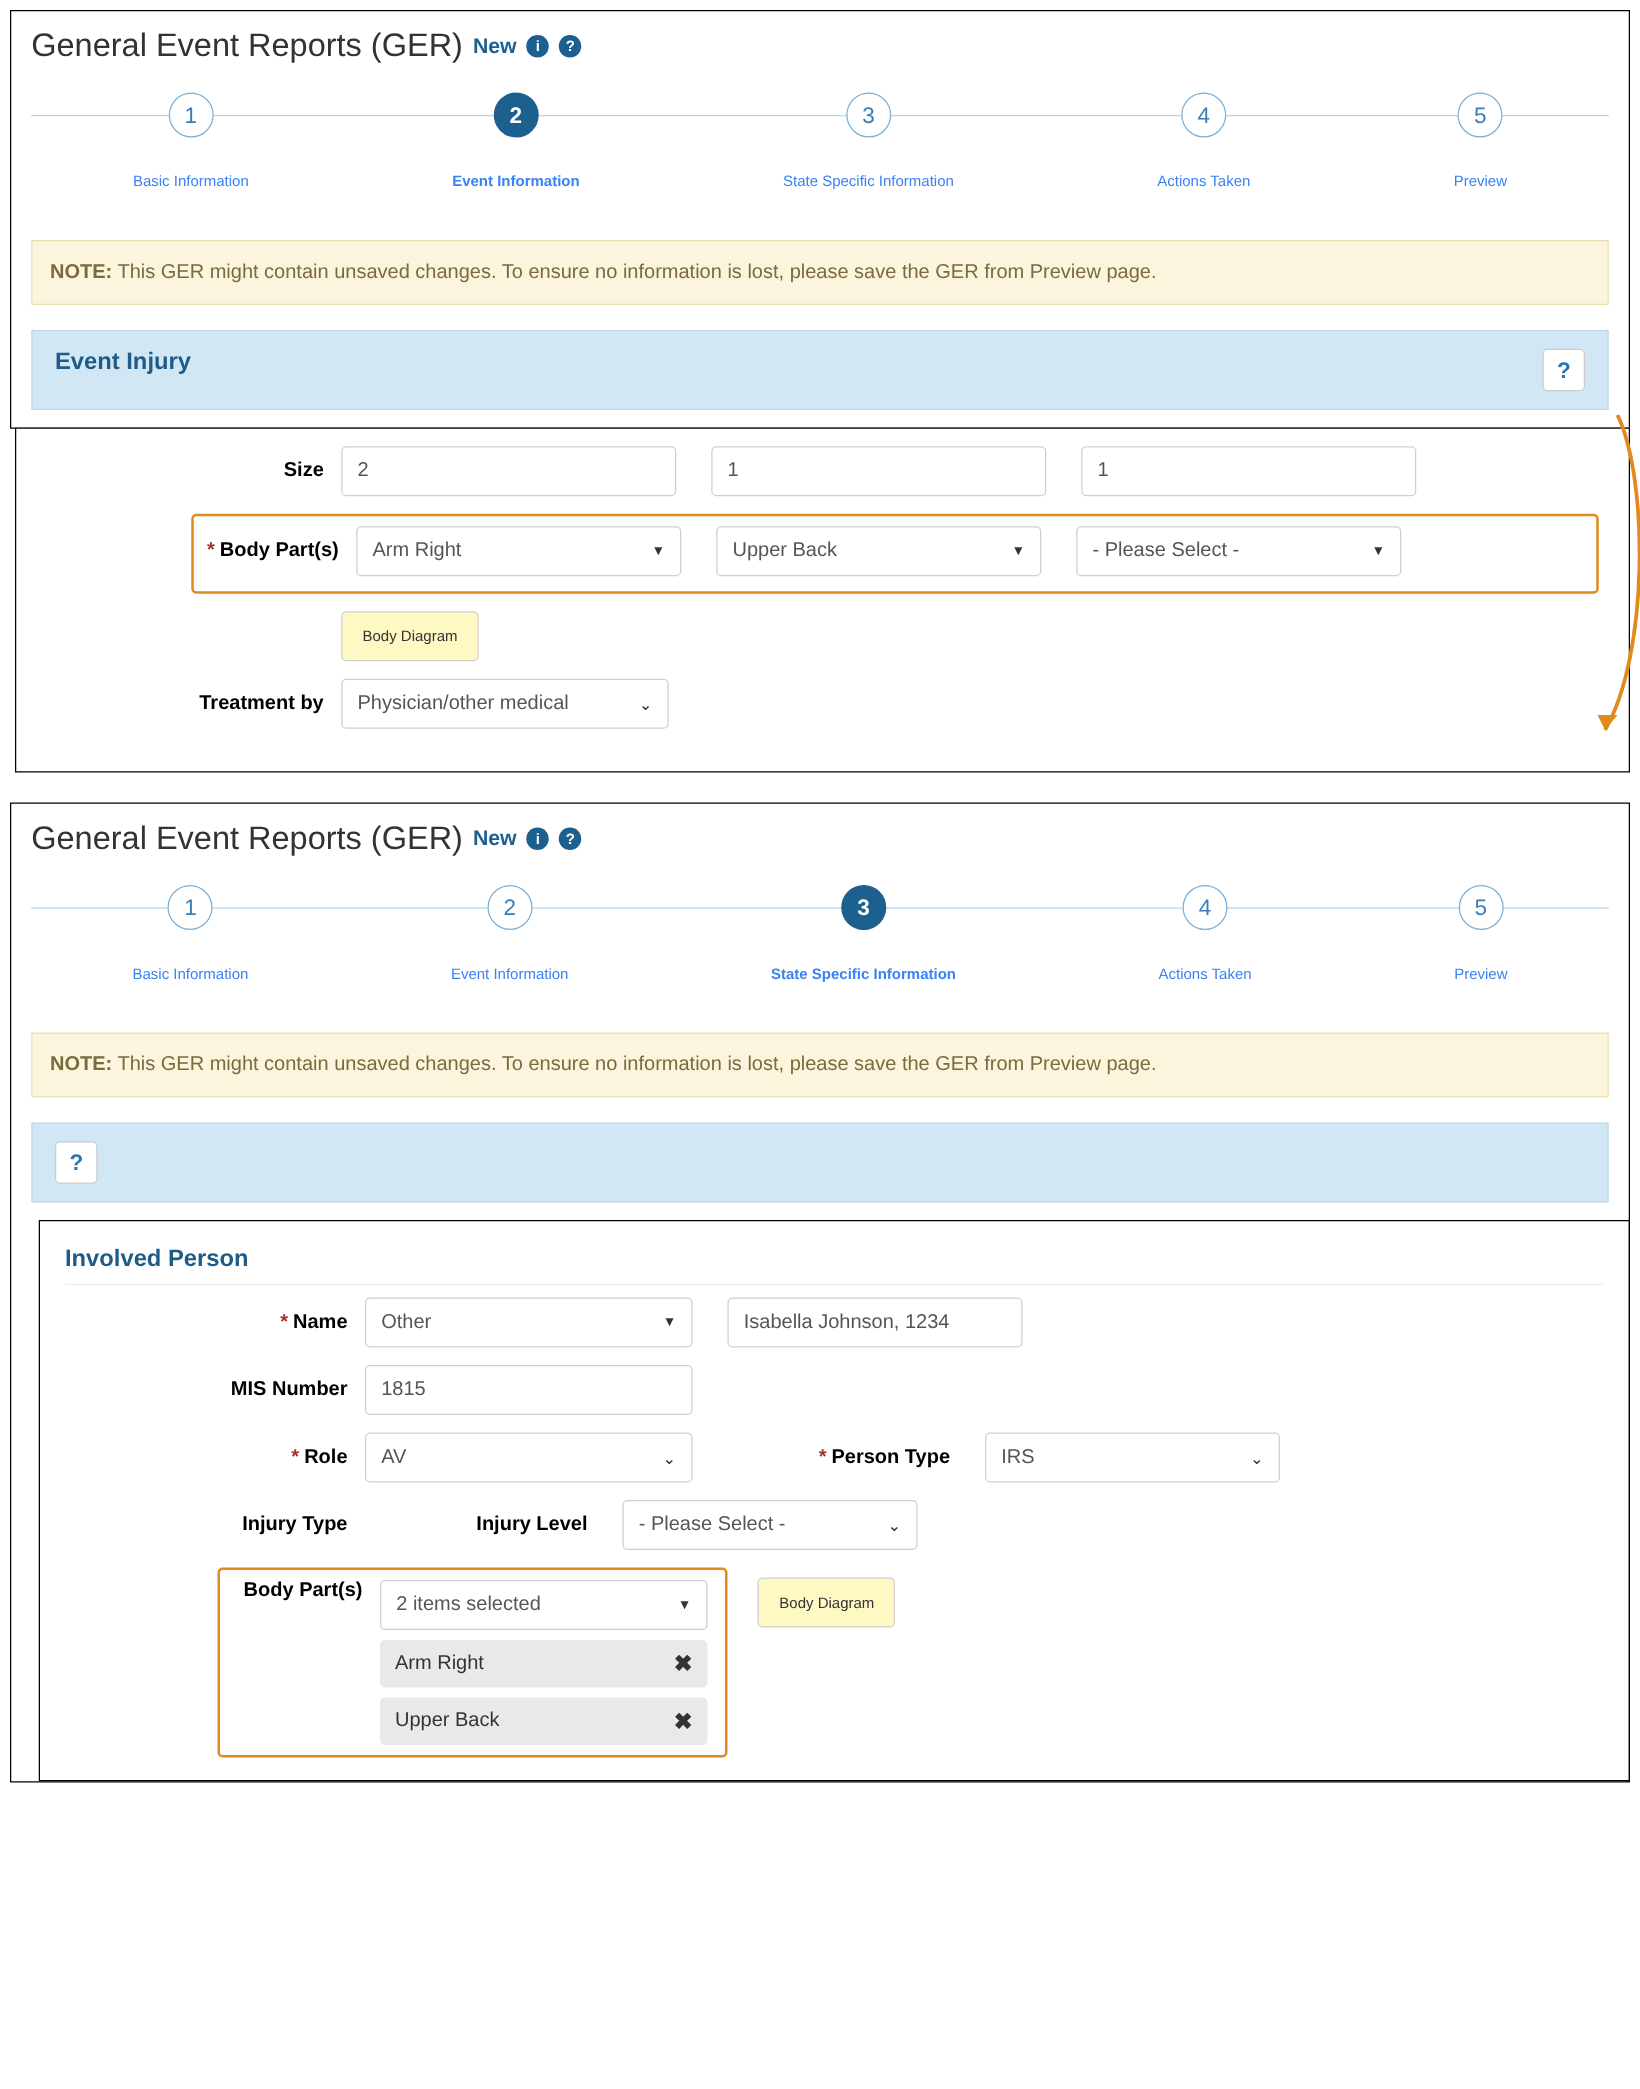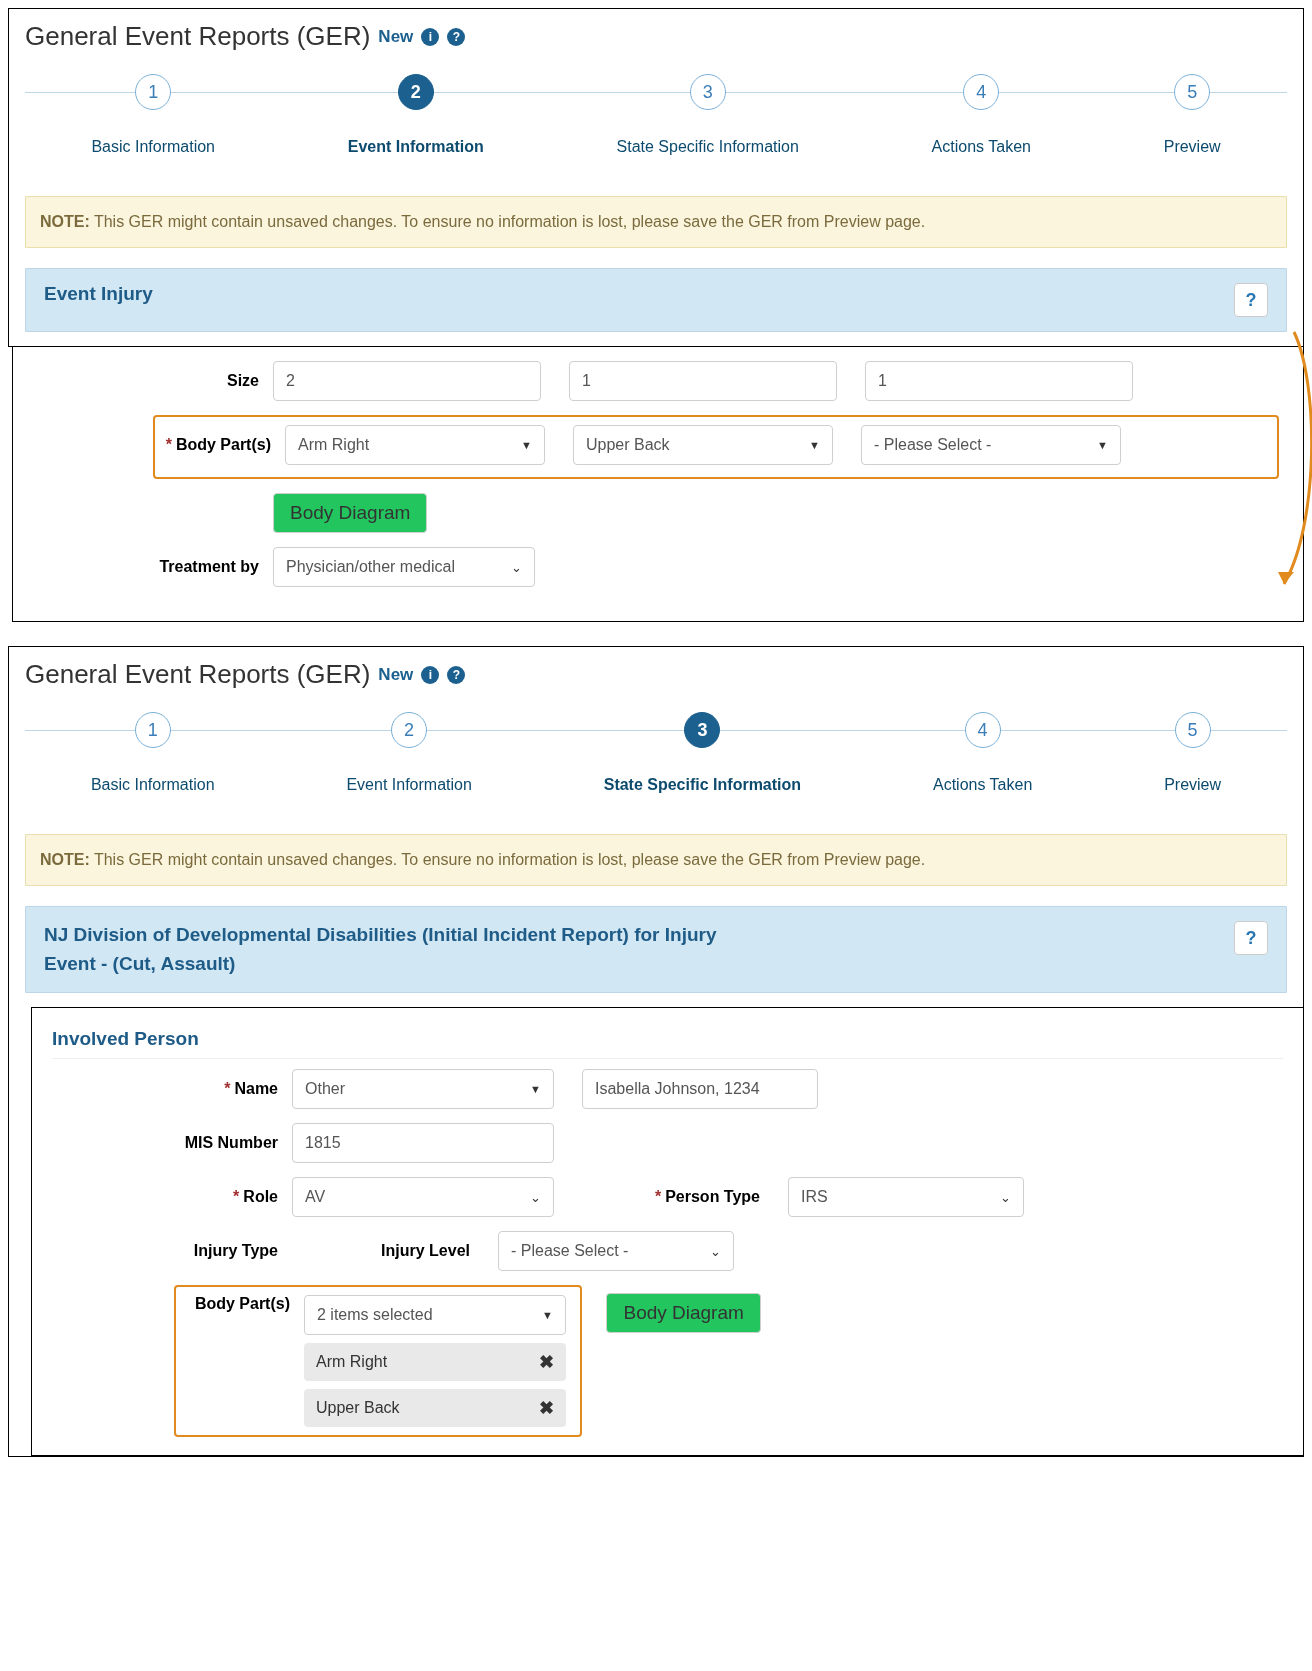--- a/index.html
+++ b/index.html
@@ -16,21 +16,21 @@
 .page-title { font-size: 26px; font-weight: 500; color: #333; }
 .new-badge { color: #1b608f; font-size: 17px; font-weight: 700; text-align: right; }
 .info-circle { display: inline-flex; width: 18px; height: 18px; border-radius: 50%; background: #1b608f; color: #fff; align-items: center; justify-content: center; font-size: 12px; font-weight: 700; }
 
 .stepper { position: relative; margin: 14px 0 40px 0; }
 .stepper-line { position: absolute; top: 18px; left: 0; right: 0; height: 1px; background: #bcd6e8; }
 .stepper-list { display: flex; justify-content: space-around; position: relative; }
 .step { display: flex; flex-direction: column; align-items: center; gap: 28px; }
 .step-circle { width: 36px; height: 36px; border-radius: 50%; border: 1px solid #7bb0d6; background: #fff; color: #3a7db7; display: flex; align-items: center; justify-content: center; font-size: 18px; font-weight: 400; }
 .step-circle.active { background: #1b608f; border-color: #1b608f; color: #fff; font-weight: 700; }
-.step-label { color: #0c4a6e; font-size: 16px; }
+.step-label { color: #3b82f6; font-size: 12px; }
 .step-label.active { font-weight: 700; }
 
 .note-banner { background: #fbf5de; border: 1px solid #e9dfae; padding: 16px 14px; color: #7a6a3c; font-size: 16px; border-radius: 1px; }
 .note-strong { font-weight: 700; }
 
 .section-head { background: #d2e7f4; border: 1px solid #bcd6e8; padding: 14px 18px; color: #1e5b87; font-size: 19px; font-weight: 700; margin-top: 20px; display: flex; align-items: flex-start; justify-content: space-between; border-radius: 1px; }
 .section-head .help-btn { width: 34px; height: 34px; background: #fff; border: 1px solid #ccc; border-radius: 4px; color: #2776b3; font-weight: 700; display: flex; align-items: center; justify-content: center; font-size: 18px; }
 
 .subsection-title { color: #1e5b87; font-size: 19px; font-weight: 700; padding: 12px 0 8px 0; }
 .subsection-hr { border: none; border-top: 1px solid #eee; margin-bottom: 10px; }
@@ -40,21 +40,21 @@
 .label-col { width: 240px; text-align: right; padding-right: 14px; font-size: 16px; font-weight: 700; color: #000; }
 .req { color: #a13030; font-weight: 700; margin-right: 4px; }
 .input-col { flex: 1; display: flex; gap: 28px; }
 .field { height: 40px; border: 1px solid #cfcfcf; border-radius: 4px; background: #fff; padding: 0 12px; font-size: 16px; color: #555; display: flex; align-items: center; position: relative; }
 .field.w268 { width: 268px; }
 .field.w262 { width: 262px; }
 .field.w270 { width: 236px; }
 .field.w260 { width: 260px; }
 .field .caret { margin-left: auto; font-size: 11px; color: #333; }
 .field .chevron { margin-left: auto; font-size: 13px; color: #333; }
-.btn-outline { height: 40px; border: 1px solid #cfcfcf; border-radius: 4px; background: #22c55e; padding: 0 16px; font-size: 19px; color: #333; display: inline-flex; align-items: center; }
+.btn-outline { height: 40px; border: 1px solid #cfcfcf; border-radius: 4px; background: #fef9c3; padding: 0 16px; font-size: 12px; color: #333; display: inline-flex; align-items: center; }
 .highlight-box { border: 2px solid #e18a1e; border-radius: 4px; padding: 8px 10px; }
 
 .multi-area { width: 262px; }
 .multi-chip { background: #e9e9e9; border-radius: 4px; height: 38px; display: flex; align-items: center; padding: 0 12px; font-size: 16px; color: #333; margin-top: 8px; justify-content: space-between; }
 .chip-x { font-weight: 700; font-size: 18px; cursor: pointer; }
 
 .arrow-svg { position: absolute; right: -20px; top: 316px; width: 60px; height: 280px; pointer-events: none; z-index: 5; }
 </style>
 </head>
 <body>
@@ -204,21 +204,20 @@
             <div class="step-label">Preview</div>
           </div>
         </div>
       </div>
 
       <div class="note-banner">
         <span class="note-strong">NOTE:</span><span> This GER might contain unsaved changes. To ensure no information is lost, please save the GER from Preview page.</span>
       </div>
 
       <div class="section-head">
-        <span style="max-width:700px; line-height:1.5;">NJ Division of Developmental Disabilities (Initial Incident Report) for Injury Event - (Cut, Assault)</span>
         <div class="help-btn">?</div>
       </div>
     </div>
 
     <div style="border:1px solid #000; margin:14px 0 0 22px; margin-right:-1px; padding:8px 20px 18px 20px;">
       <div class="subsection-title">Involved Person</div>
       <hr class="subsection-hr">
 
       <div class="form-row">
         <div class="label-col"><span class="req">*</span><span>Name</span></div>

